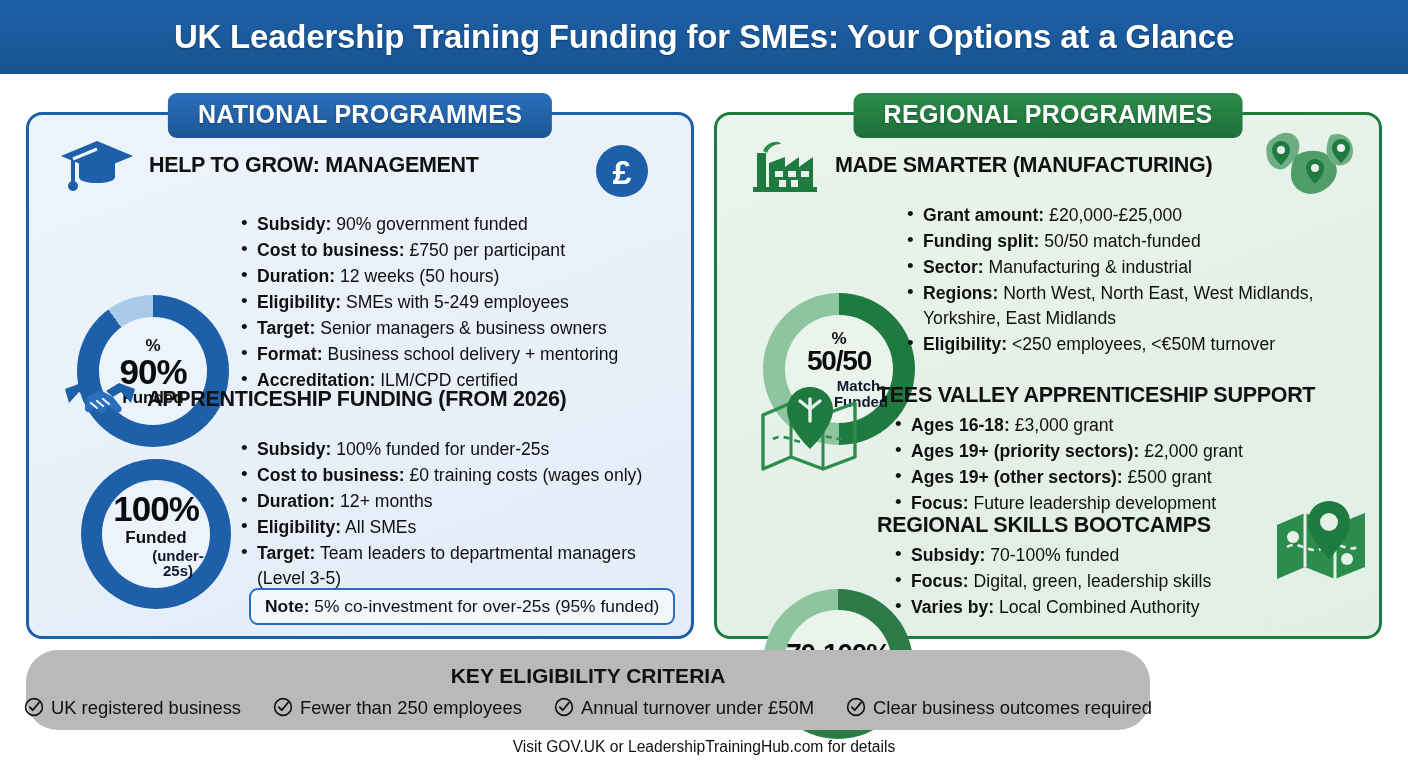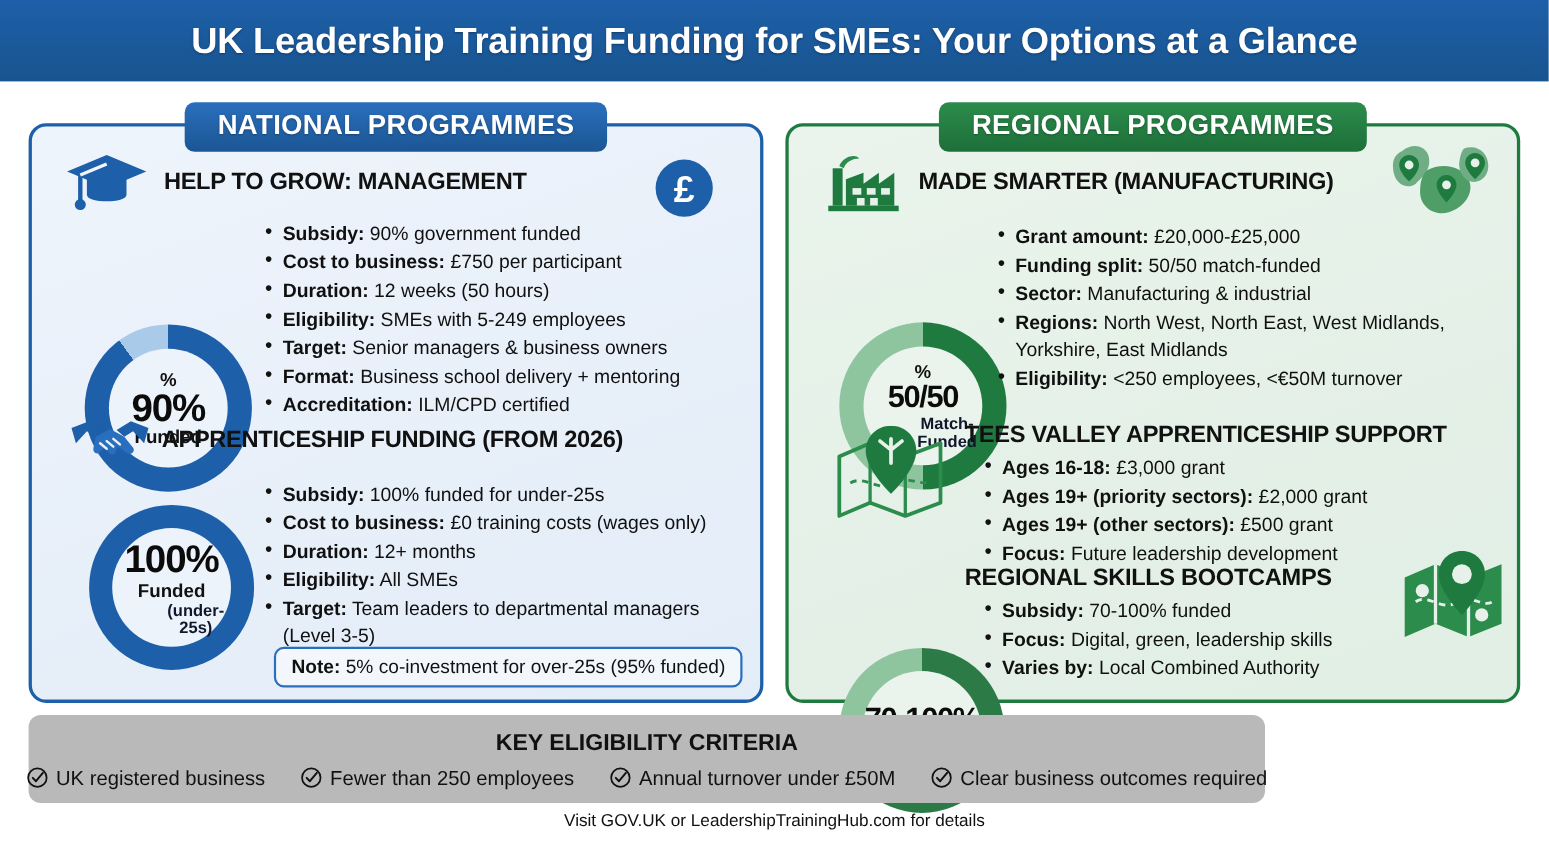--- a/index.html
+++ b/index.html
@@ -79,21 +79,21 @@
   .notebox {
     position: absolute; border: 2px solid #2a6fbd; border-radius: 9px;
     background: rgba(255,255,255,.55);
     padding: 6px 14px; font-size: 17.4px; color: #111; white-space: nowrap;
   }
   .notebox b { font-weight: bold; }
 
   
   .footerbar {
     position: absolute; left: 26px; top: 650px; width: 1124px; height: 80px;
-    background: #b9b9b9; border-radius: 11px;
+    background: #b9b9b9; border-radius: 32px;
     display: flex; flex-direction: column; align-items: center; justify-content: center;
   }
   .footer-title { font-size: 21px; font-weight: bold; color: #111; margin-top: 2px; }
   .criteria { display: flex; align-items: center; gap: 32px; margin-top: 9px; }
   .criterion { display: flex; gap: 7px;
                font-size: 18.4px; color: #111; white-space: nowrap; }
   .visit {
     position: absolute; left: 0; top: 738px; width: 1408px; text-align: center;
     font-size: 15.6px; color: #111;
   }
@@ -134,21 +134,21 @@
 
       <div class="donut" style="left:48px;top:180px;width:152px;height:152px;
            background: conic-gradient(from 0deg, #1d5fa8 0deg 324deg, #a9cae8 324deg 360deg);">
         <div class="donut-hole" style="width:108px;height:108px;background:#edf3fb;">
           <div class="d-pct">%</div>
           <div class="d-big">90%</div>
           <div class="d-sub">Funded</div>
         </div>
       </div>
 
-      <ul class="bullets" style="position:absolute;left:210px;top:85px;width:450px;">
+      <ul class="bullets" style="position:absolute;left:210px;top:97px;width:450px;">
         <li><b>Subsidy:</b> <span>90% government funded</span></li>
         <li><b>Cost to business:</b> <span>£750 per participant</span></li>
         <li><b>Duration:</b> <span>12 weeks (50 hours)</span></li>
         <li><b>Eligibility:</b> <span>SMEs with 5-249 employees</span></li>
         <li><b>Target:</b> <span>Senior managers &amp; business owners</span></li>
         <li><b>Format:</b> <span>Business school delivery + mentoring</span></li>
         <li><b>Accreditation:</b> <span>ILM/CPD certified</span></li>
       </ul>
     </div>
 

